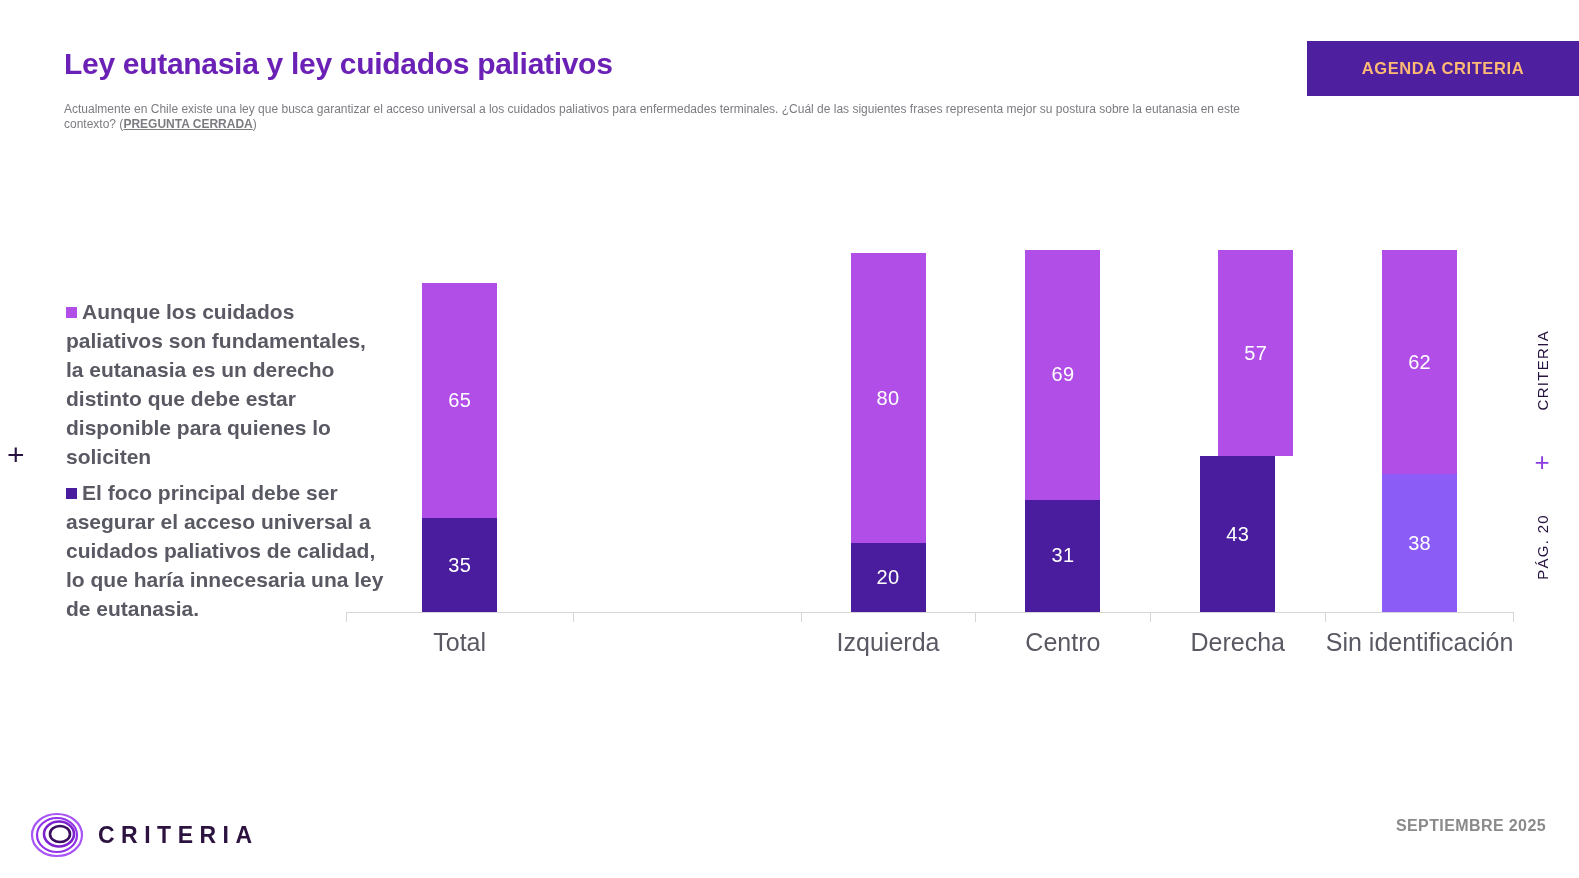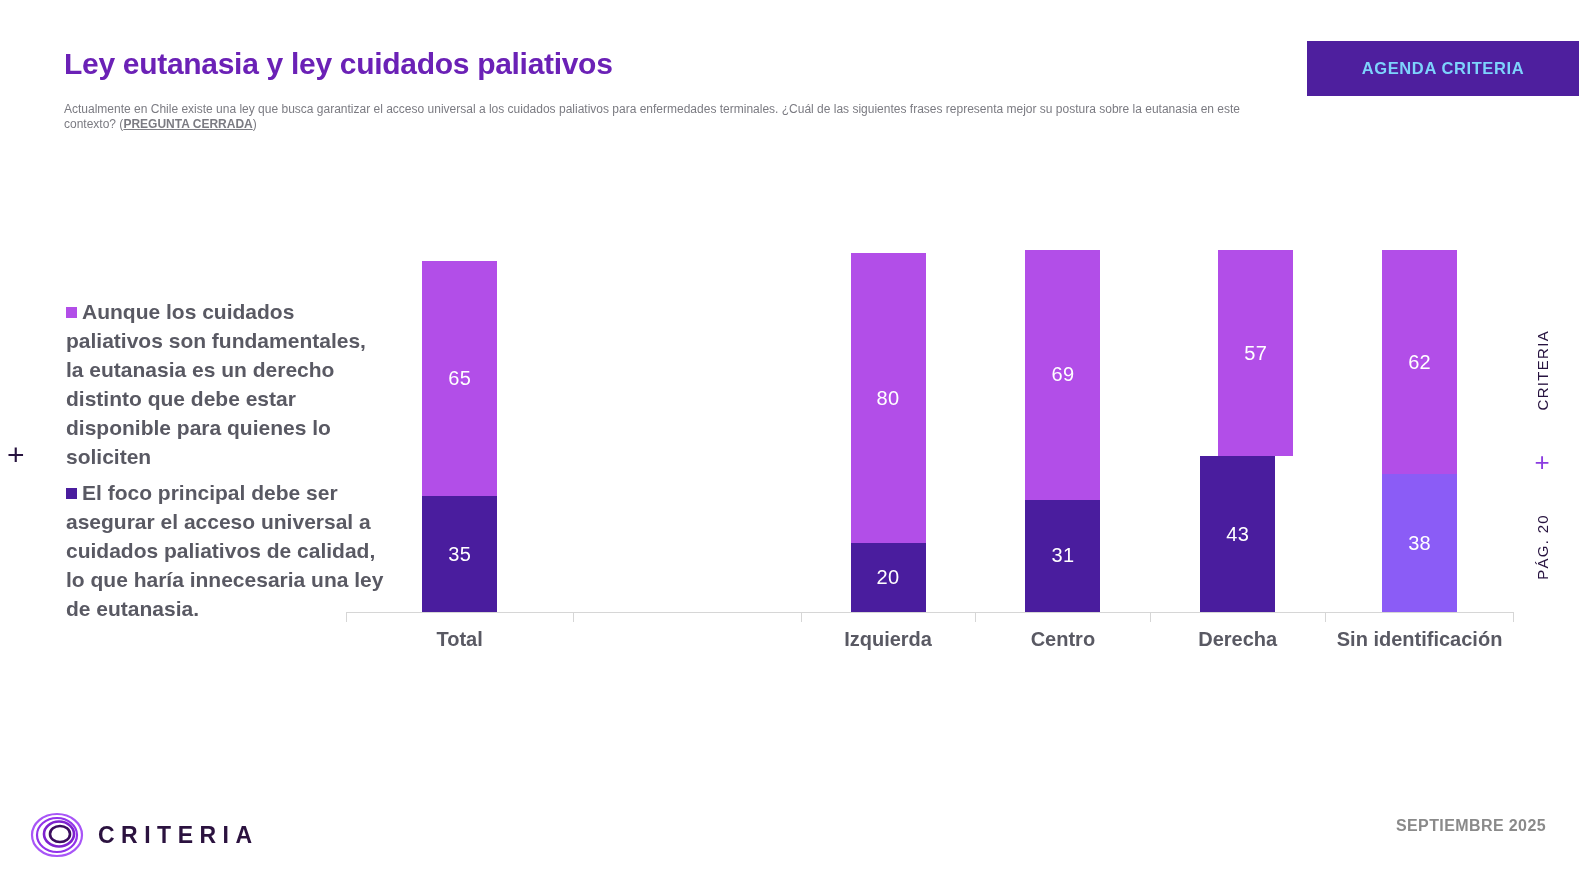--- a/index.html
+++ b/index.html
@@ -48,21 +48,21 @@
     right: 0px;
     top: 41px;
     width: 272px;
     height: 55px;
     background: #4e1f9e;
     display: flex;
     align-items: center;
     justify-content: center;
   }
   #agenda-badge span {
-    color: #7dd3fc;
+    color: #fdba74;
     font-size: 16.5px;
     font-weight: bold;
     letter-spacing: 0.6px;
   }
 
   
   #left-plus {
     position: absolute;
     left: 7px;
     top: 440px;
@@ -151,23 +151,23 @@
 
   #x-labels {
     position: absolute;
     left: 0;
     top: 378px;
     width: 100%;
     display: flex;
   }
   .x-label {
     text-align: center;
-    font-size: 20px;
+    font-size: 25px;
     color: #595963;
-    font-weight: 700;
+    font-weight: 400;
   }
 
   
   #right-rail {
     position: absolute;
     right: 22px;
     top: 330px;
     width: 30px;
     height: 250px;
     display: flex;
@@ -236,21 +236,21 @@
 <div class="legend-entry" id="legend-1">
   <span class="legend-swatch" id="legend-swatch-1" style="background: rgb(74, 29, 158);"></span><span class="legend-text">El foco principal debe ser asegurar el acceso universal a cuidados paliativos de calidad, lo que haría innecesaria una ley de eutanasia.</span>
 </div>
 
 <div id="chart-area">
   <div id="plot">
       <div class="bar-col" style="flex: 1.3 1 0%;">
         <div class="bar bar-top" style="background: rgb(178, 78, 232); height: 235.3px;">
           <span class="bar-label">65</span>
         </div>
-        <div class="bar bar-bottom" style="background: rgb(74, 29, 158); height: 116px;">
+        <div class="bar bar-bottom" style="background: rgb(74, 29, 158); height: 94px;">
           <span class="bar-label">35</span>
         </div>
       </div>
       <div class="bar-col" style="flex: 1.3 1 0%;"></div>
       <div class="bar-col" style="flex: 1 1 0%;">
         <div class="bar bar-top" style="background: rgb(178, 78, 232); height: 289.6px;">
           <span class="bar-label">80</span>
         </div>
         <div class="bar bar-bottom" style="background: rgb(74, 29, 158); height: 69px;">
           <span class="bar-label">20</span>

